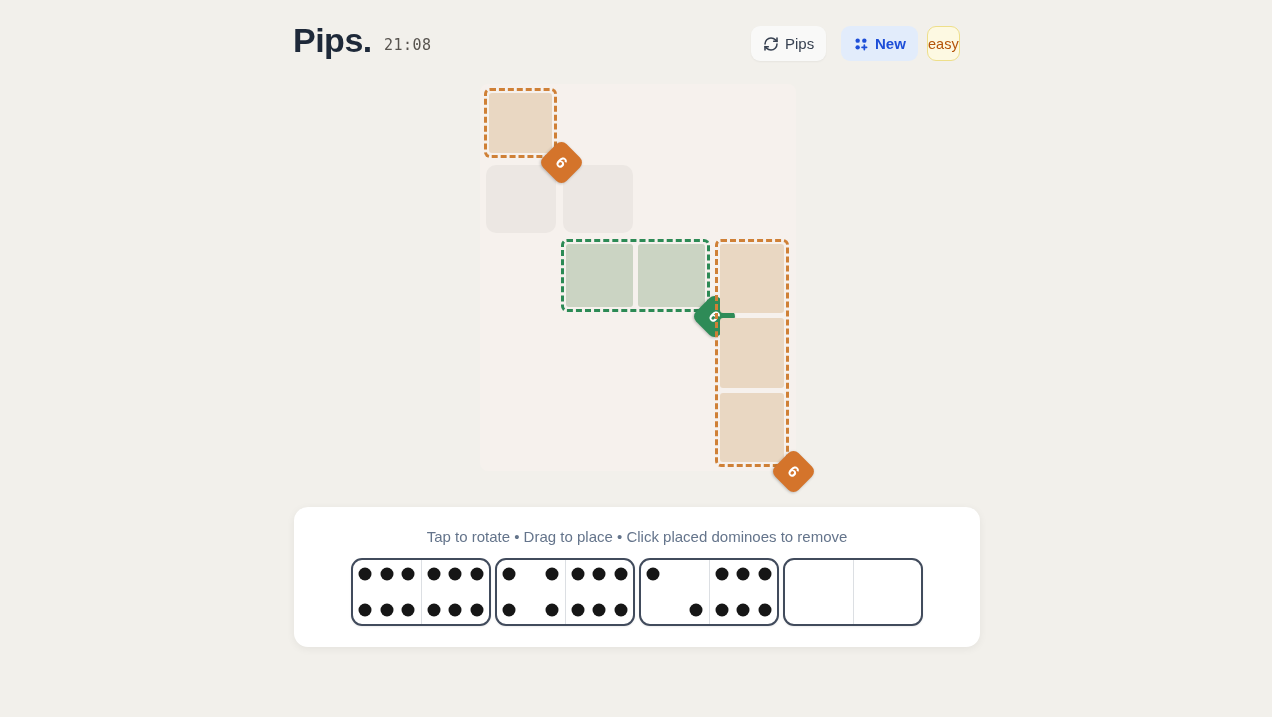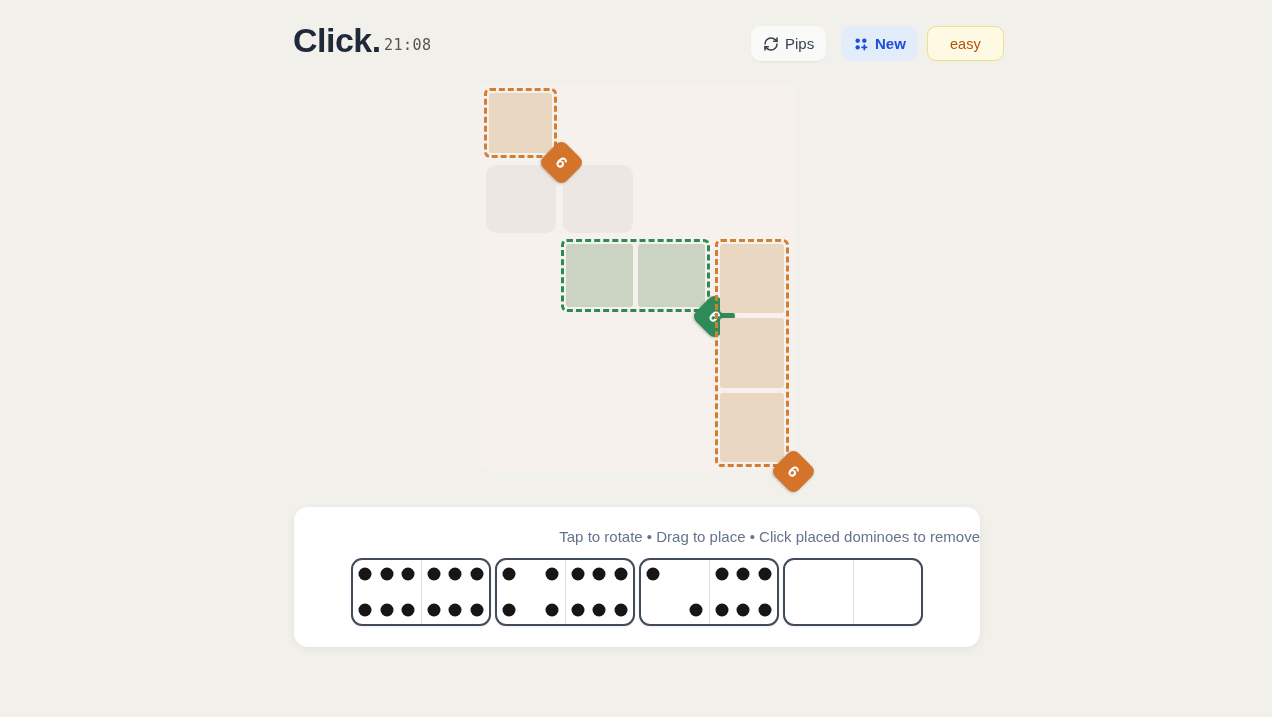--- a/index.html
+++ b/index.html
@@ -25,21 +25,21 @@
     position:absolute; top:26px; height:35px;
     display:flex; align-items:center; gap:6px;
     padding:0 12px; border:none; border-radius:9px;
     font-family:"Liberation Sans", sans-serif; font-size:15px;
     cursor:pointer;
   }
   .btn-reset { left:751px; background:#f9f9f8; color:#374151; box-shadow:0 1px 2px rgba(0,0,0,0.05); }
   .btn-new   { left:841px; background:#e2ecfb; color:#1d4ed8; font-weight:700; }
   .difficulty-badge {
     position:absolute; left:927px; top:26px; height:35px;
-    display:flex; align-items:center; padding:0 22px;
+    display:flex; align-items:center; padding:0 0;
     background:#fdf9e2; border:1px solid #eedf8a; border-radius:9px;
     color:#b45309; font-size:14.5px;
   }
   .btn svg { display:block; }
 
   
   .board { position:absolute; border-radius:8px; }
   .free-cell { position:absolute; border-radius:10px; }
   .region { position:absolute; border:3px dashed; border-radius:6px; }
   .region-cells { position:absolute; inset:2px; display:grid; gap:5px; }
@@ -52,21 +52,21 @@
     box-shadow:0 1px 3px rgba(0,0,0,0.25);
   }
 
   
   .tray {
     position:absolute; left:294px; top:507px; width:686px; height:140px;
     background:#ffffff; border-radius:14px;
     box-shadow:0 2px 8px rgba(0,0,0,0.06);
   }
   .instructions {
-    margin-top:21px; text-align:right;
+    margin-top:21px; text-align:center;
     font-size:15px; color:#64748b;
   }
   .domino-row {
     display:flex; justify-content:center; gap:4px; margin-top:13px;
   }
   .domino {
     width:140px; height:68px;
     border:2.5px solid #414b5c; border-radius:11px;
     background:#fff; display:flex;
     box-shadow:0 1px 2px rgba(0,0,0,0.08);
@@ -75,21 +75,21 @@
   .domino-half { flex:1; position:relative; }
   .domino-half.first { border-right:1px solid #dcdfe3; }
   .pip {
     position:absolute; width:13px; height:13px; border-radius:50%;
     background:#161616; transform:translate(-50%,-50%);
   }
 </style>
 </head>
 <body>
 
-<div class="app-title">Click.</div>
+<div class="app-title">Pips.</div>
 <div class="timer">21:08</div>
 
 <button class="btn btn-reset">
   <span>
     <svg width="16" height="16" viewBox="0 0 24 24" fill="none" stroke="#374151" stroke-width="2.3" stroke-linecap="round" stroke-linejoin="round">
       <path d="M3 12a9 9 0 0 1 9-9 9.75 9.75 0 0 1 6.74 2.74L21 8"></path>
       <path d="M21 3v5h-5"></path>
       <path d="M21 12a9 9 0 0 1-9 9 9.75 9.75 0 0 1-6.74-2.74L3 16"></path>
       <path d="M3 21v-5h5"></path>
     </svg>

